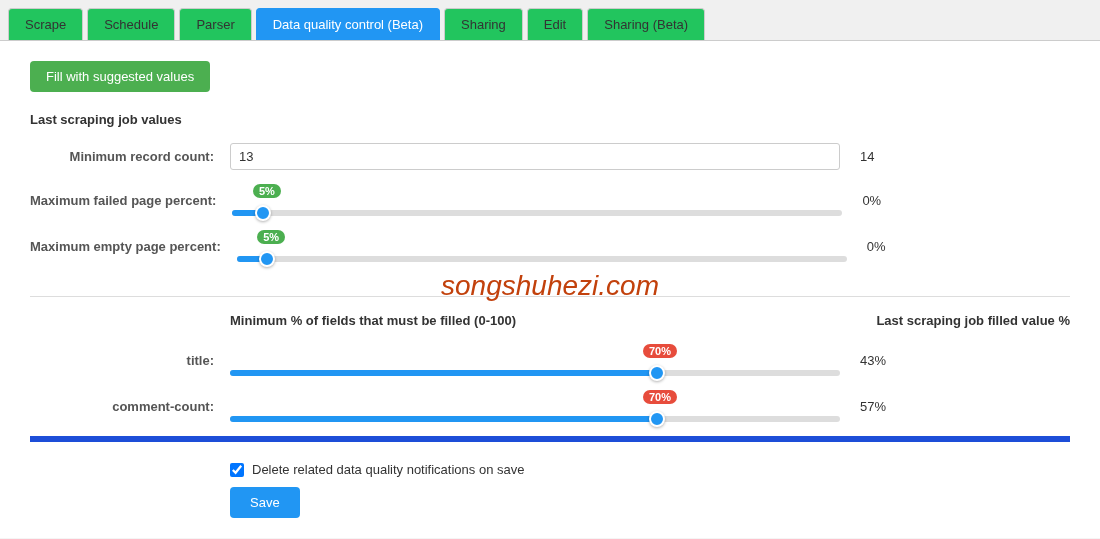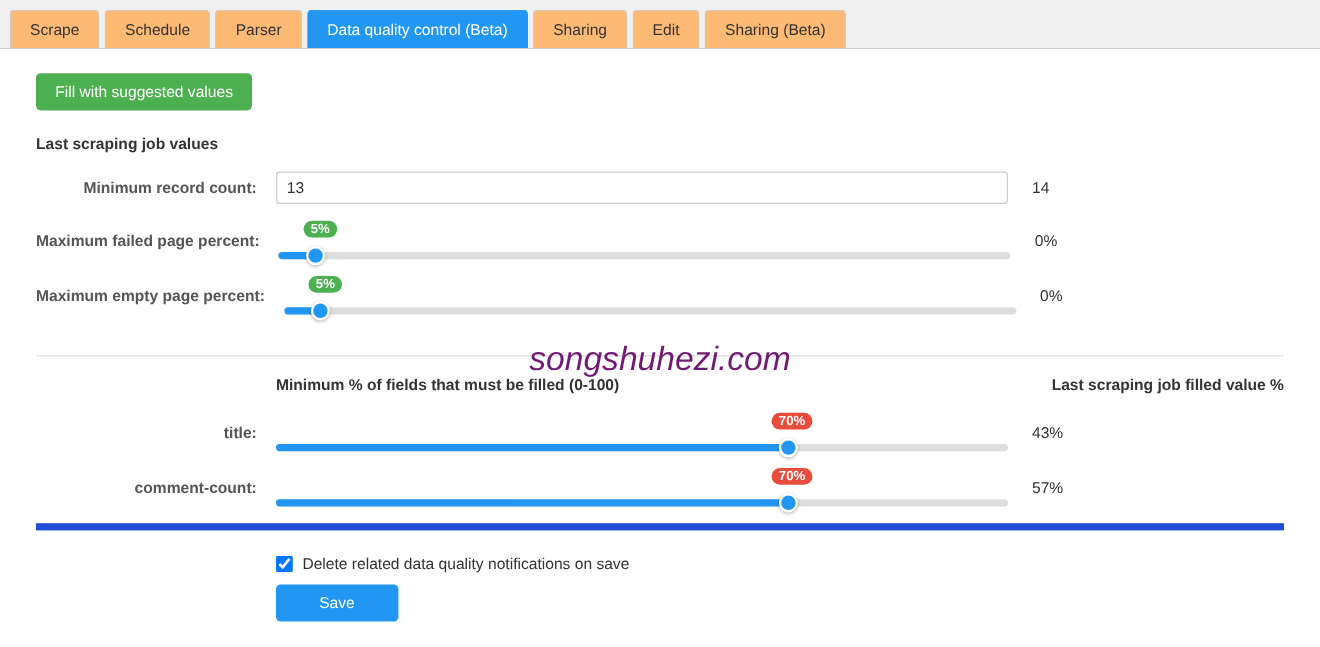--- a/index.html
+++ b/index.html
@@ -15,21 +15,21 @@
       display: flex;
       background: #f0f0f0;
       border-bottom: 1px solid #ccc;
       padding: 8px 8px 0 8px;
       gap: 4px;
     }
     .tab {
       padding: 8px 16px;
       border: 1px solid #ccc;
       border-bottom: none;
-      background: #fdba74;
+      background: #22c55e;
       cursor: pointer;
       border-radius: 4px 4px 0 0;
       font-size: 13px;
       color: #333;
     }
     .tab.active {
       background: #2196F3;
       color: white;
       border-color: #2196F3;
     }
@@ -162,23 +162,23 @@
     .section2 {
       padding-top: 16px;
       border-bottom: 6px solid #1d4ed8;
     }
 
     
     .watermark {
       position: absolute;
       left: 50%;
       transform: translateX(-50%);
-      top: 283px;
+      top: 270px;
       font-size: 28px;
-      color: #701a75;
+      color: #c2410c;
       font-style: italic;
       pointer-events: none;
       z-index: 10;
       white-space: nowrap;
     }
 
     
     .checkbox-row {
       display: flex;
       align-items: center;
@@ -192,21 +192,21 @@
     .checkbox-label {
       font-size: 13px;
       color: #333;
     }
 
     
     .save-btn {
       background: #2196F3;
       color: white;
       border: none;
-      padding: 8px 36px;
+      padding: 8px 20px;
       border-radius: 4px;
       cursor: pointer;
       font-size: 13px;
       margin-left: 200px;
     }
 
     .page-wrapper {
       position: relative;
       width: 1100px;
       min-height: 539px;

